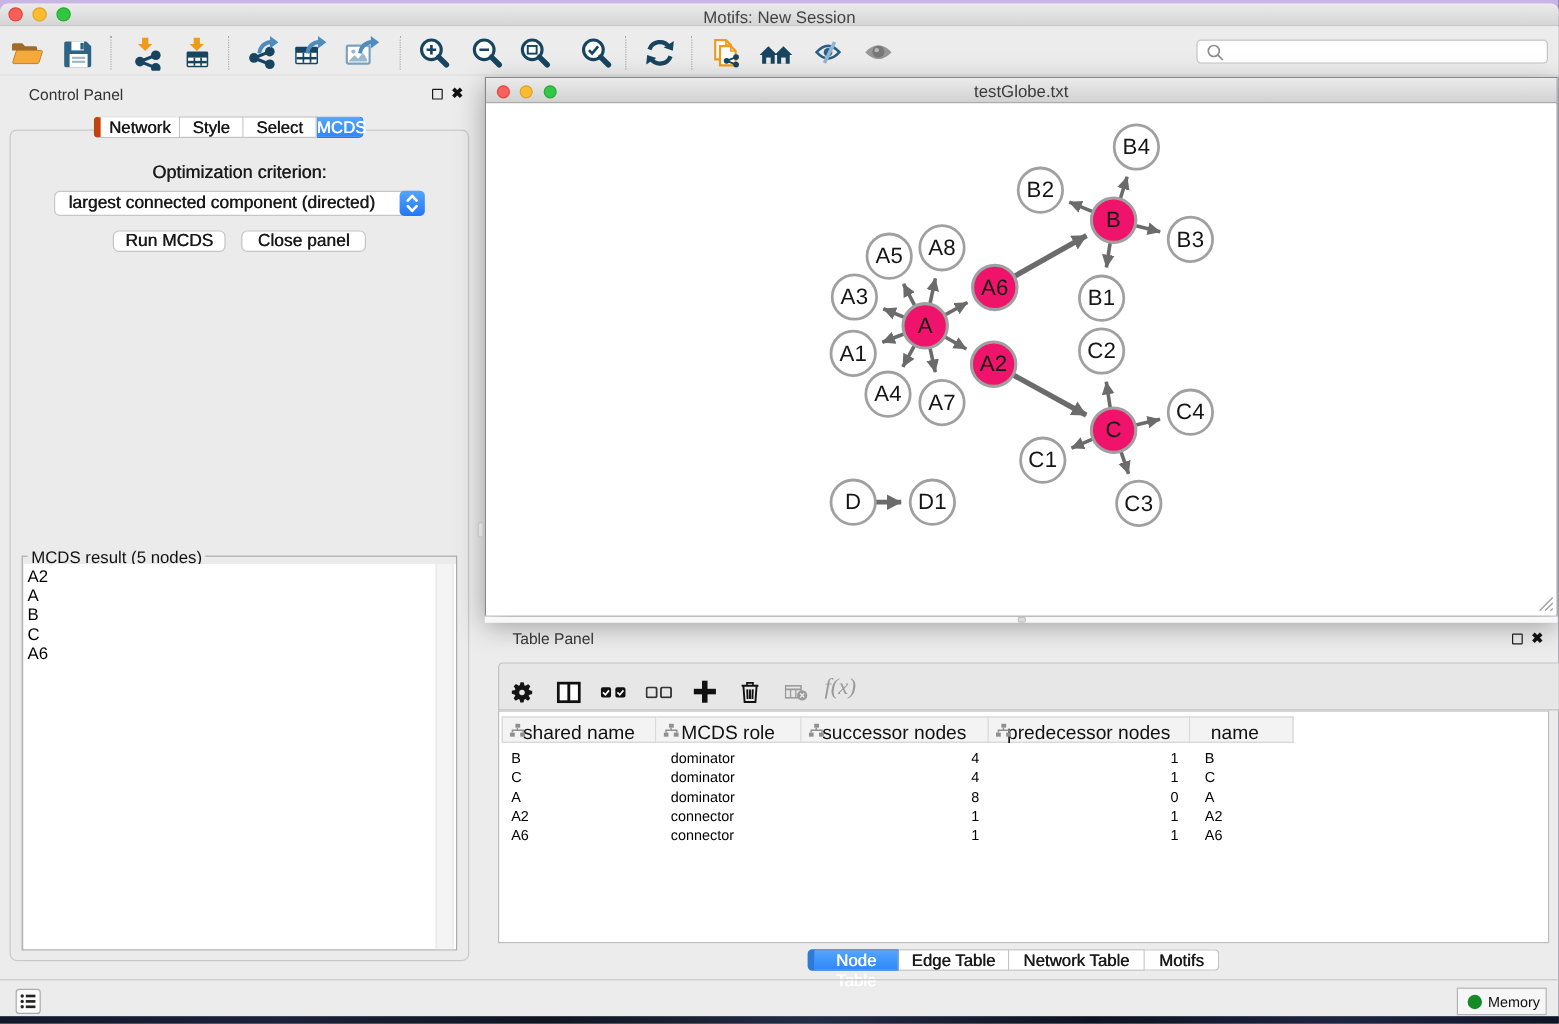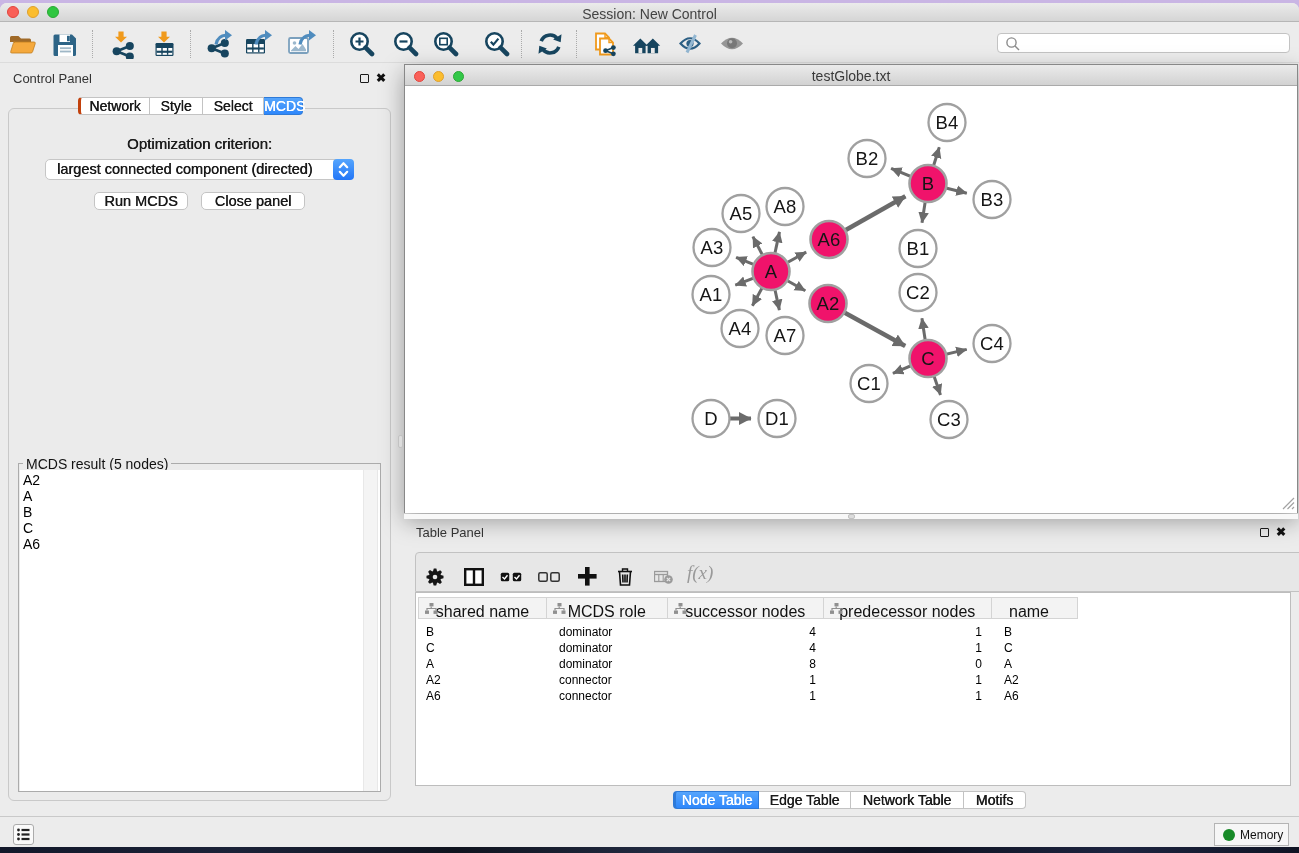--- a/index.html
+++ b/index.html
@@ -21,30 +21,30 @@
   #tl-g { left:47px; background:#2fc640; border:0.5px solid #2aa834; }
   
   #toolbar { position:absolute; left:0; top:19px; width:100%; height:41px; background:#ececec;
     border-bottom:1px solid #dcdcdc; }
   .tsep { position:absolute; top:8px; height:28px; width:0;
     border-left:1.5px dotted #ababab; }
   .ticon { position:absolute; top:5px; }
   #searchbox { position:absolute; left:997px; top:11px; width:293px; height:20px; background:#fff;
     border:1px solid #c3c3c3; border-radius:4px; }
   
-  .phead { position:absolute; font-size:13px; color:#333; }
+  .phead { position:absolute; font-size:13px; color:#333;margin-left:11px; }
   .psq { position:absolute; width:9px; height:9px; border:1.5px solid #1a1a1a; background:transparent; border-radius:1px; }
   .px { position:absolute; font-size:12px; font-weight:bold; color:#111; }
   
   #cpanel-box { position:absolute; left:8px; top:105px; width:383px; height:693px;
     background:#ebebeb; border:1px solid #c9c9c9; border-radius:6px; }
   .tabbar { position:absolute; display:flex; height:18px; }
   .tab { height:18px; background:#fff; border:1px solid #c3c3c3; border-left:none;
     font-size:14px; color:#1a1a1a; text-align:center; line-height:16.5px; text-shadow:0.4px 0 0 currentColor; }
-  .tab.first { border-left:3px solid #c2410c; border-radius:4px 0 0 4px; }
+  .tab.first { border-left:6px solid #c2410c; border-radius:4px 0 0 4px; }
   .tab.last { border-radius:0 4px 4px 0; }
   .tab.sel { background:linear-gradient(#56a5fc,#2e87fb); border-color:#2e7ad8; color:#fff; }
   #optlabel { position:absolute; left:0; top:132px; width:399px; text-align:center; font-size:15px; color:#1c1c1c; text-shadow:0.4px 0 0 currentColor; }
   #dropdown { position:absolute; left:45px; top:156px; width:309px; height:21px; background:#fff;
     border:1px solid #c6c6c6; border-radius:5px; font-size:14.5px; color:#1a1a1a; line-height:19px; padding-left:11px; text-shadow:0.4px 0 0 currentColor; }
   #dd-step { position:absolute; right:-1px; top:-1px; width:21px; height:21px; border-radius:4px;
     background:linear-gradient(#55a5fd,#2376f7); }
   .btn { position:absolute; height:18px; background:#fff; border:1px solid #c4c4c4; border-radius:5px;
     font-size:14.5px; color:#1a1a1a; text-align:center; line-height:16.5px; text-shadow:0.4px 0 0 currentColor; }
   #groupbox { position:absolute; left:18px; top:460px; width:363px; height:329px;
@@ -87,21 +87,21 @@
   .divh { position:absolute; background:#dcdcdc; border:1px solid #c2c2c2; border-radius:2px; }
 </style>
 </head>
 <body>
 <div id="wallp-top"></div>
 <div id="mainwin">
   <div id="titlebar">
     <div class="tl" id="tl-r"></div>
       <div class="tl" id="tl-y"></div>
       <div class="tl" id="tl-g"></div>
-    <div class="title">Session: New Control</div>
+    <div class="title">Motifs: New Session</div>
   </div>
   <div id="toolbar">
     <div class="tsep" style="left:92px;"></div>
 <div class="tsep" style="left:190px;"></div>
 <div class="tsep" style="left:333px;"></div>
 <div class="tsep" style="left:521px;"></div>
 <div class="tsep" style="left:576px;"></div>
 <svg class="ticon" style="left:8.0px;top:7.5px;" width="28" height="28" viewBox="0 0 28 28">
         <path d="M2 7.5 a1.5 1.5 0 0 1 1.5-1.5 h7 l2.5 2.6 h8.5 a1.5 1.5 0 0 1 1.5 1.5 v2 h-21z" fill="#a06a28"></path>
 <path d="M5.5 12 h20.5 a1.3 1.3 0 0 1 1.2 1.7 l-2.6 8 a1.8 1.8 0 0 1-1.7 1.3 h-19 a1.2 1.2 0 0 1-1.15-1.6 l2.55-8.1 a1.8 1.8 0 0 1 1.7-1.3z" fill="#f5a93d" stroke="#c07d20" stroke-width="0.8"></path>
@@ -481,21 +481,21 @@
 </div>
 <div class="trow" style="left:0; top:95px; width:874px;">
 <div class="tcell" style="left:10px;">A6</div>
 <div class="tcell" style="left:143px;">connector</div>
 <div class="tcell num" style="left:300px; width:100px;">1</div>
 <div class="tcell num" style="left:466px; width:100px;">1</div>
 <div class="tcell" style="left:588px;">A6</div>
 </div>
   </div>
   <div class="tabbar" id="bottomtabs">
-    <div class="tab first sel" style="width:86px;text-align:center;">Node Table</div>
+    <div class="tab first sel" style="width:76px;text-align:center;">Node Table</div>
     <div class="tab" style="width:92px;">Edge Table</div>
     <div class="tab" style="width:113px;">Network Table</div>
     <div class="tab last" style="width:62px;">Motifs</div>
   </div>
 
   <div id="statusbar">
     <div id="hambtn">
         <svg width="19" height="19" viewBox="0 0 19 19" style="position:absolute;left:0px;top:0px;">
 <g fill="#222">
             <circle cx="4.5" cy="5" r="1.4"></circle>

